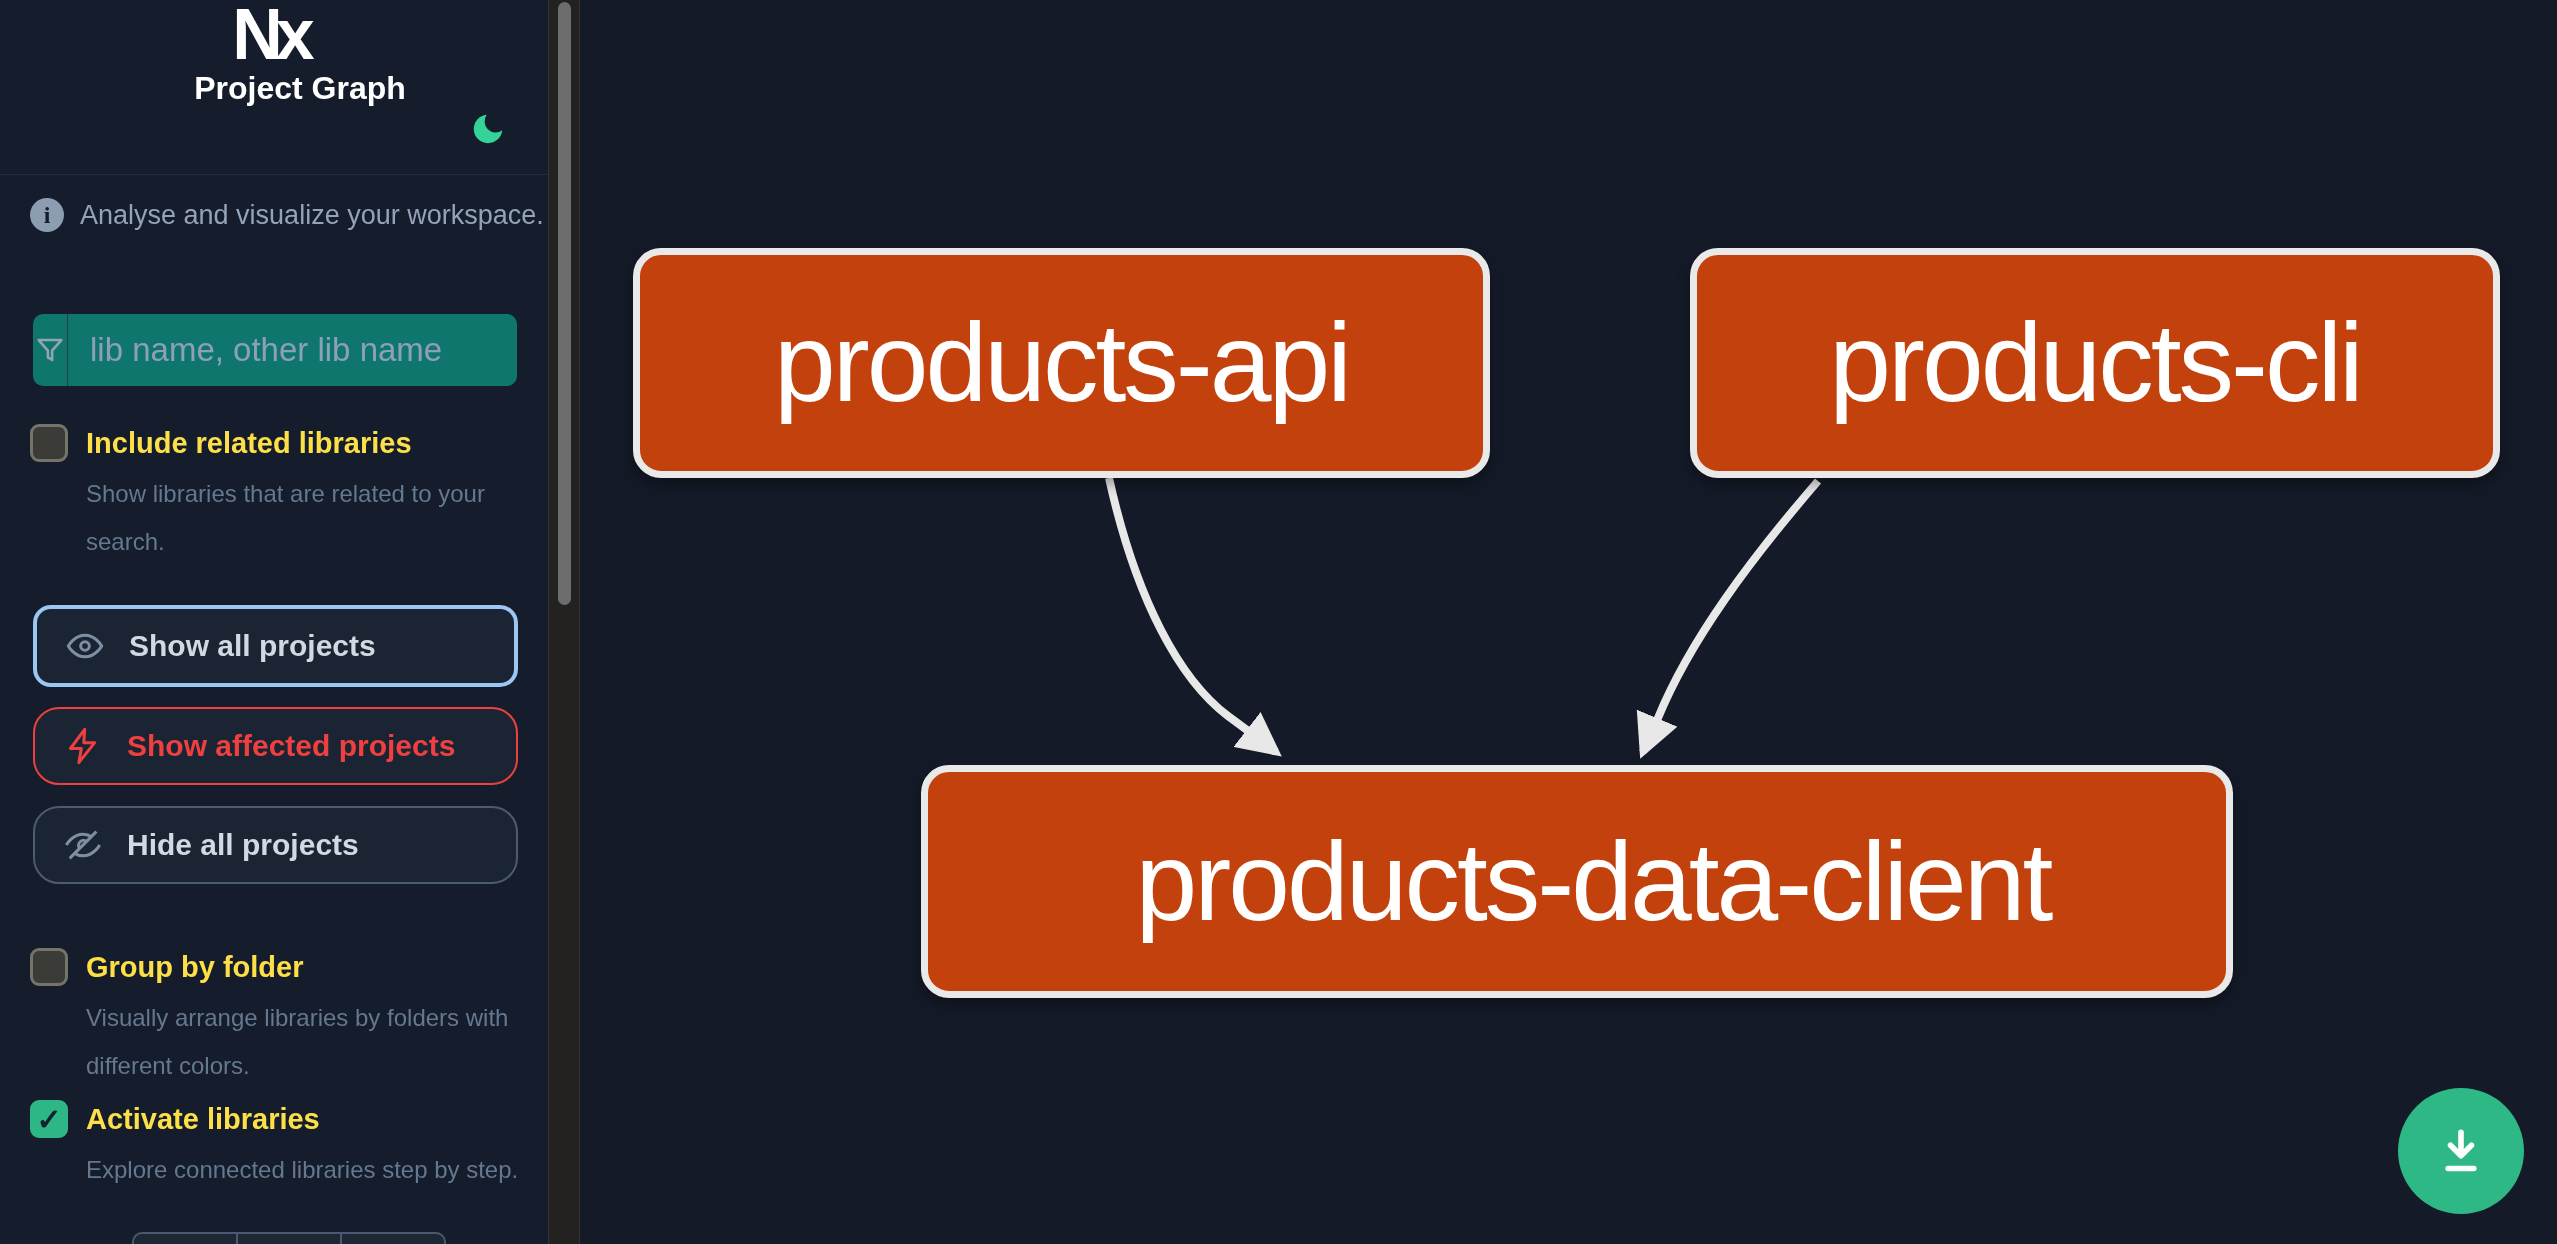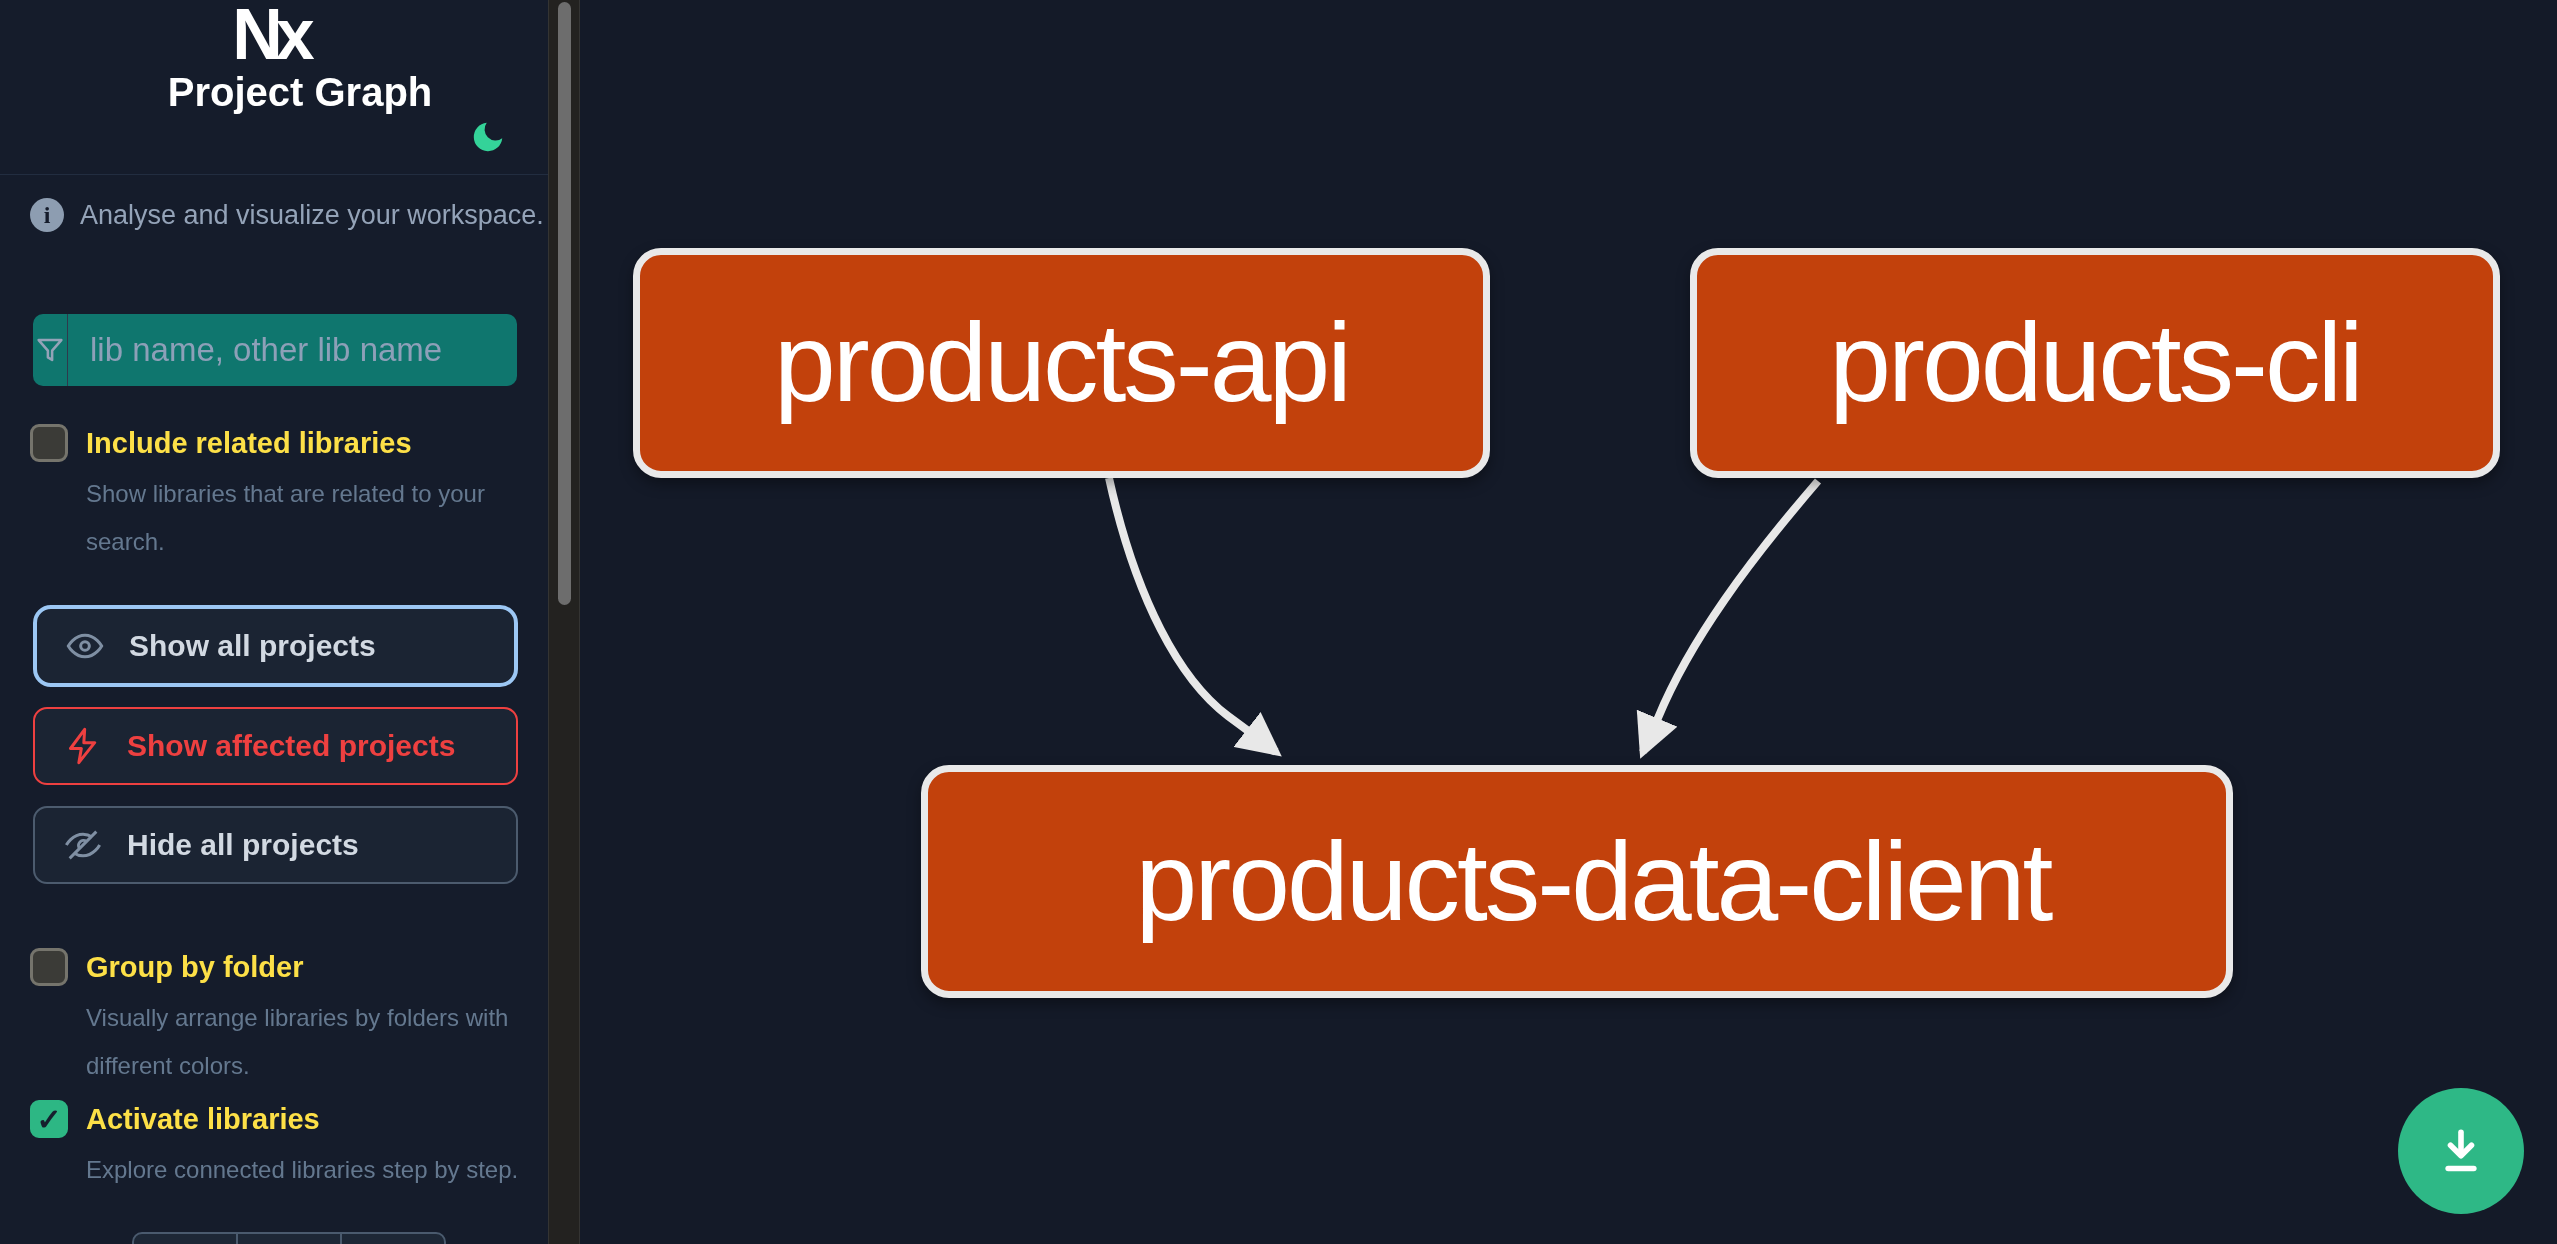--- a/index.html
+++ b/index.html
@@ -8,21 +8,21 @@
   .app { position:relative; width:2557px; height:1244px; }
 
   
   .sidebar { position:absolute; left:0; top:0; width:548px; height:1244px;
              background:#151c2b; overflow:hidden; }
   .sb-header { position:absolute; left:0; top:0; width:548px; height:175px;
                display:flex; align-items:center; padding:0 38px 0 30px;
                border-bottom:1px solid #222d40;flex-direction:column; }
   .nx-logo { font-size:70px; font-weight:800; color:#ffffff; letter-spacing:-7px;
              line-height:1; transform:scaleY(1.02); }
-  .sb-title { margin-left:60px; font-size:40px; font-weight:700; color:#ffffff; }
+  .sb-title { margin-left:60px; font-size:32px; font-weight:700; color:#ffffff; }
   .theme-toggle { margin-left:auto; width:44px; height:44px; display:flex;
                   align-items:center; justify-content:center; cursor:pointer; }
 
   .tagline { position:absolute; left:30px; top:198px; display:flex; align-items:center; gap:16px; }
   .info-circ { width:34px; height:34px; border-radius:50%; background:#8d9db1; color:#151c2b;
                font-weight:800; font-size:24px; display:flex; align-items:center;
                justify-content:center; font-family:"Liberation Serif", serif; }
   .tagline-text { color:#94a3b8; font-size:27px; }
 
   .search { position:absolute; left:33px; top:314px; width:484px; height:72px;
@@ -38,21 +38,21 @@
   .opt-row { display:flex; align-items:center; gap:18px; }
   .cbx { width:38px; height:38px; border-radius:9px; background:#3b3b37;
          border:3px solid #75746c; flex:0 0 auto; cursor:pointer;
          display:flex; align-items:center; justify-content:center;
          color:transparent; font-size:30px; font-weight:800; }
   .cbx.checked { background:#2db784; border-color:#2db784; color:#16202e; }
   .opt-label { color:#fde047; font-size:29px; font-weight:700; }
   .opt-desc { margin-left:56px; margin-top:8px; width:450px; color:#64788f;
               font-size:24px; line-height:48px; }
 
-  .btn { position:absolute; left:33px; width:485px; height:78px; border-radius:14px;
+  .btn { position:absolute; left:33px; width:485px; height:78px; border-radius:26px;
          background:#1b2433; display:flex; align-items:center; padding-left:28px;
          gap:24px; cursor:pointer; }
   .btn-label { font-size:30px; font-weight:700; color:#d2d9e2; }
   .btn-blue { height:82px; border:4px solid #9cc7f4; border-radius:18px; }
   .btn-red  { border:2px solid #ee4040; }
   .btn-red .btn-label { color:#ee4040; }
   .btn-gray { border:2px solid #4c5b6e; }
 
   .stepper { position:absolute; left:132px; top:1232px; width:314px; height:44px;
              border:2px solid #4a5a6e; border-radius:10px 10px 0 0; display:flex;

